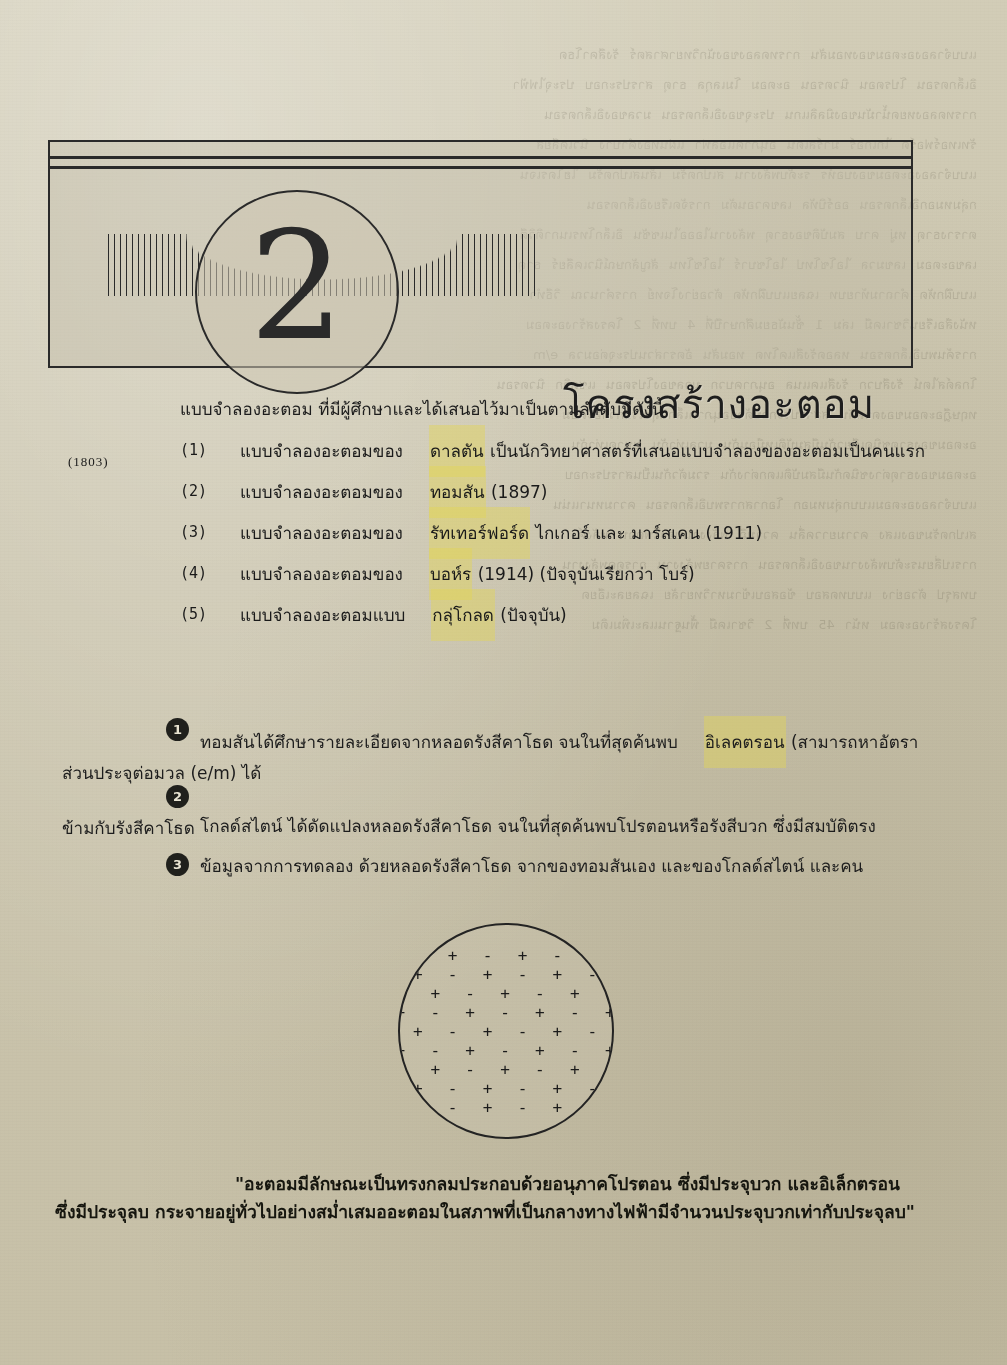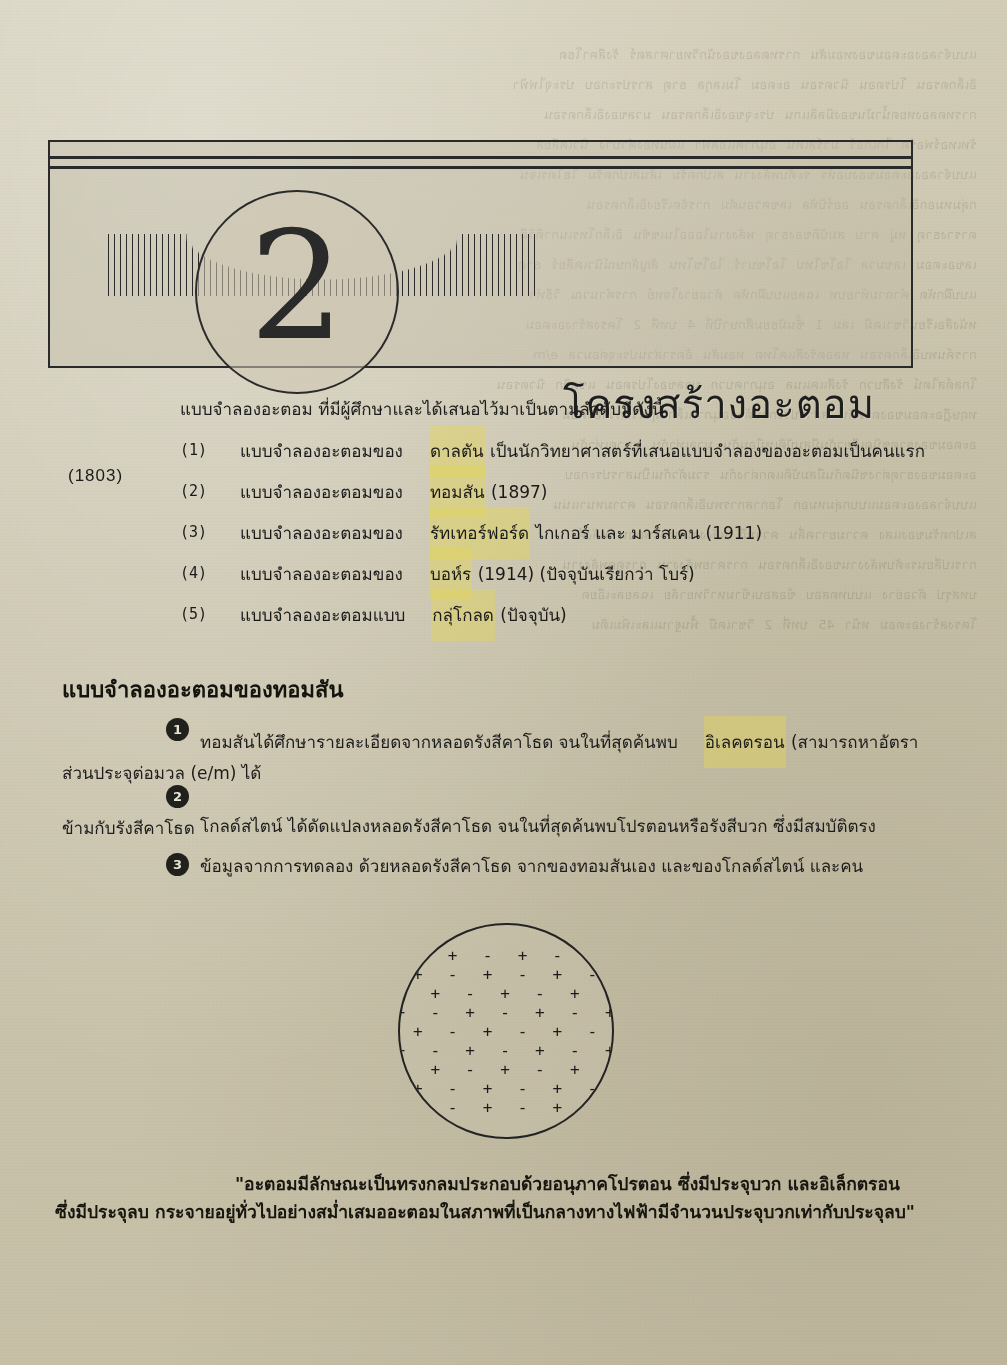--- a/index.html
+++ b/index.html
@@ -146,23 +146,23 @@
     width: 60px;
     flex: 0 0 60px;
     font-family: "DejaVu Sans Mono", monospace;
     font-size: 15px;
   }
   .li .txt { flex: 1; }
   .hl { background: rgba(226,212,86,0.45); padding: 16px 1px; margin-left: 26px; }
   .year-1803 {
     position: absolute;
     left: 68px;
-    top: 466px;
-    font-family: Liberation Sans, sans-serif;
-    font-size: 17px;
+    top: 454px;
+    font-family: Liberation Serif, serif;
+    font-size: 13px;
     letter-spacing: 1px;
   }
 
   .section-head {
     position: absolute;
     left: 62px;
     top: 672px;
     font-size: 22px;
     font-weight: bold;
     color: #14140f;
@@ -290,21 +290,20 @@
     <div class="li">
       <span class="num">(4)</span>
       <span class="txt"><span>แบบจำลองอะตอมของ</span><span class="hl">บอห์ร</span><span> (1914) (ปัจจุบันเรียกว่า โบร์)</span></span>
     </div>
     <div class="li">
       <span class="num">(5)</span>
       <span class="txt"><span>แบบจำลองอะตอมแบบ</span><span class="hl">กลุ่โกลด</span><span> (ปัจจุบัน)</span></span>
     </div>
   </div>
 
-  <div class="section-head">แบบจำลองอะตอมของทอมสัน</div>
 
   <div class="bullet-num" style="left:166px; top:718px;">1</div>
   <div class="para" style="left:200px; top:729px; width:770px;">
     <span>ทอมสันได้ศึกษารายละเอียดจากหลอดรังสีคาโธด จนในที่สุดค้นพบ</span><span class="hl">อิเลคตรอน</span><span> (สามารถหาอัตรา</span>
   </div>
   <div class="para" style="left:62px; top:748px; width:900px;margin-top:12px;">ส่วนประจุต่อมวล  (e/m) ได้</div>
 
   <div class="bullet-num" style="left:166px; top:785px;">2</div>
   <div class="para" style="left:200px; top:785px; width:775px;margin-top:28px;">โกลด์สไตน์  ได้ดัดแปลงหลอดรังสีคาโธด  จนในที่สุดค้นพบโปรตอนหรือรังสีบวก  ซึ่งมีสมบัติตรง</div>
   <div class="para" style="left:62px; top:815px; width:900px;">ข้ามกับรังสีคาโธด</div>

